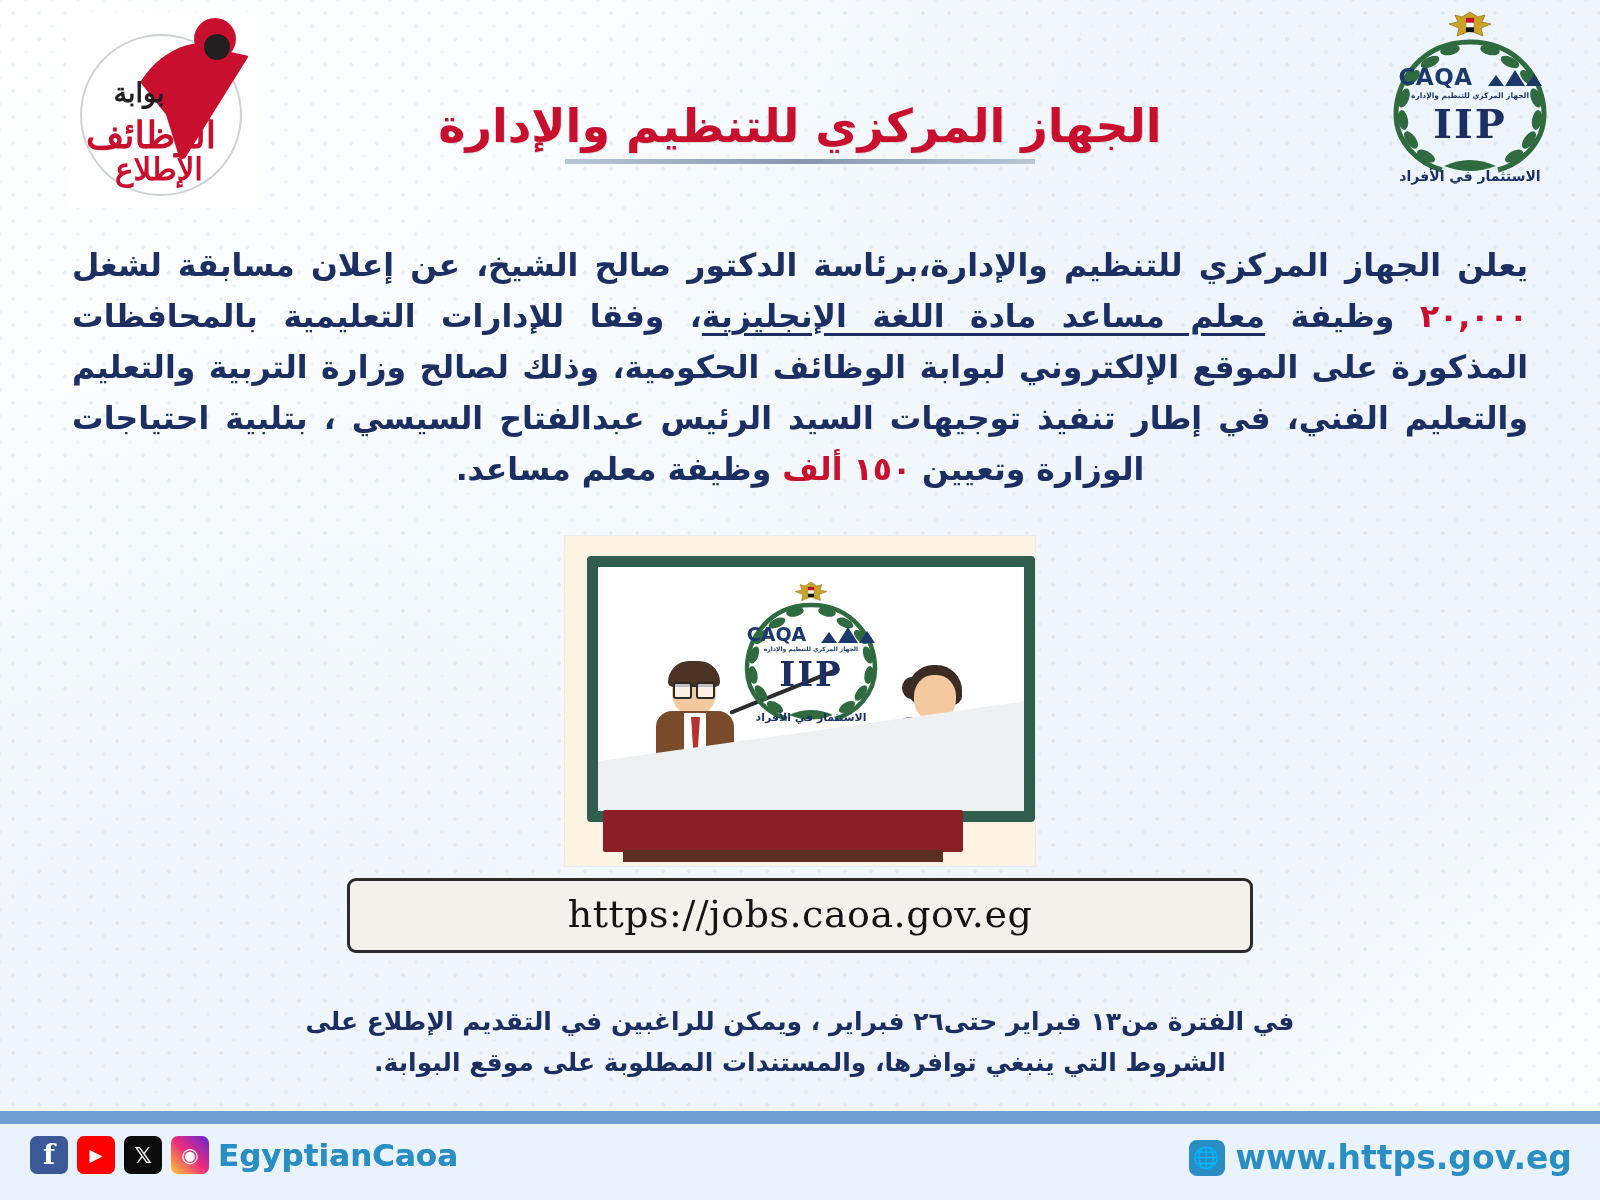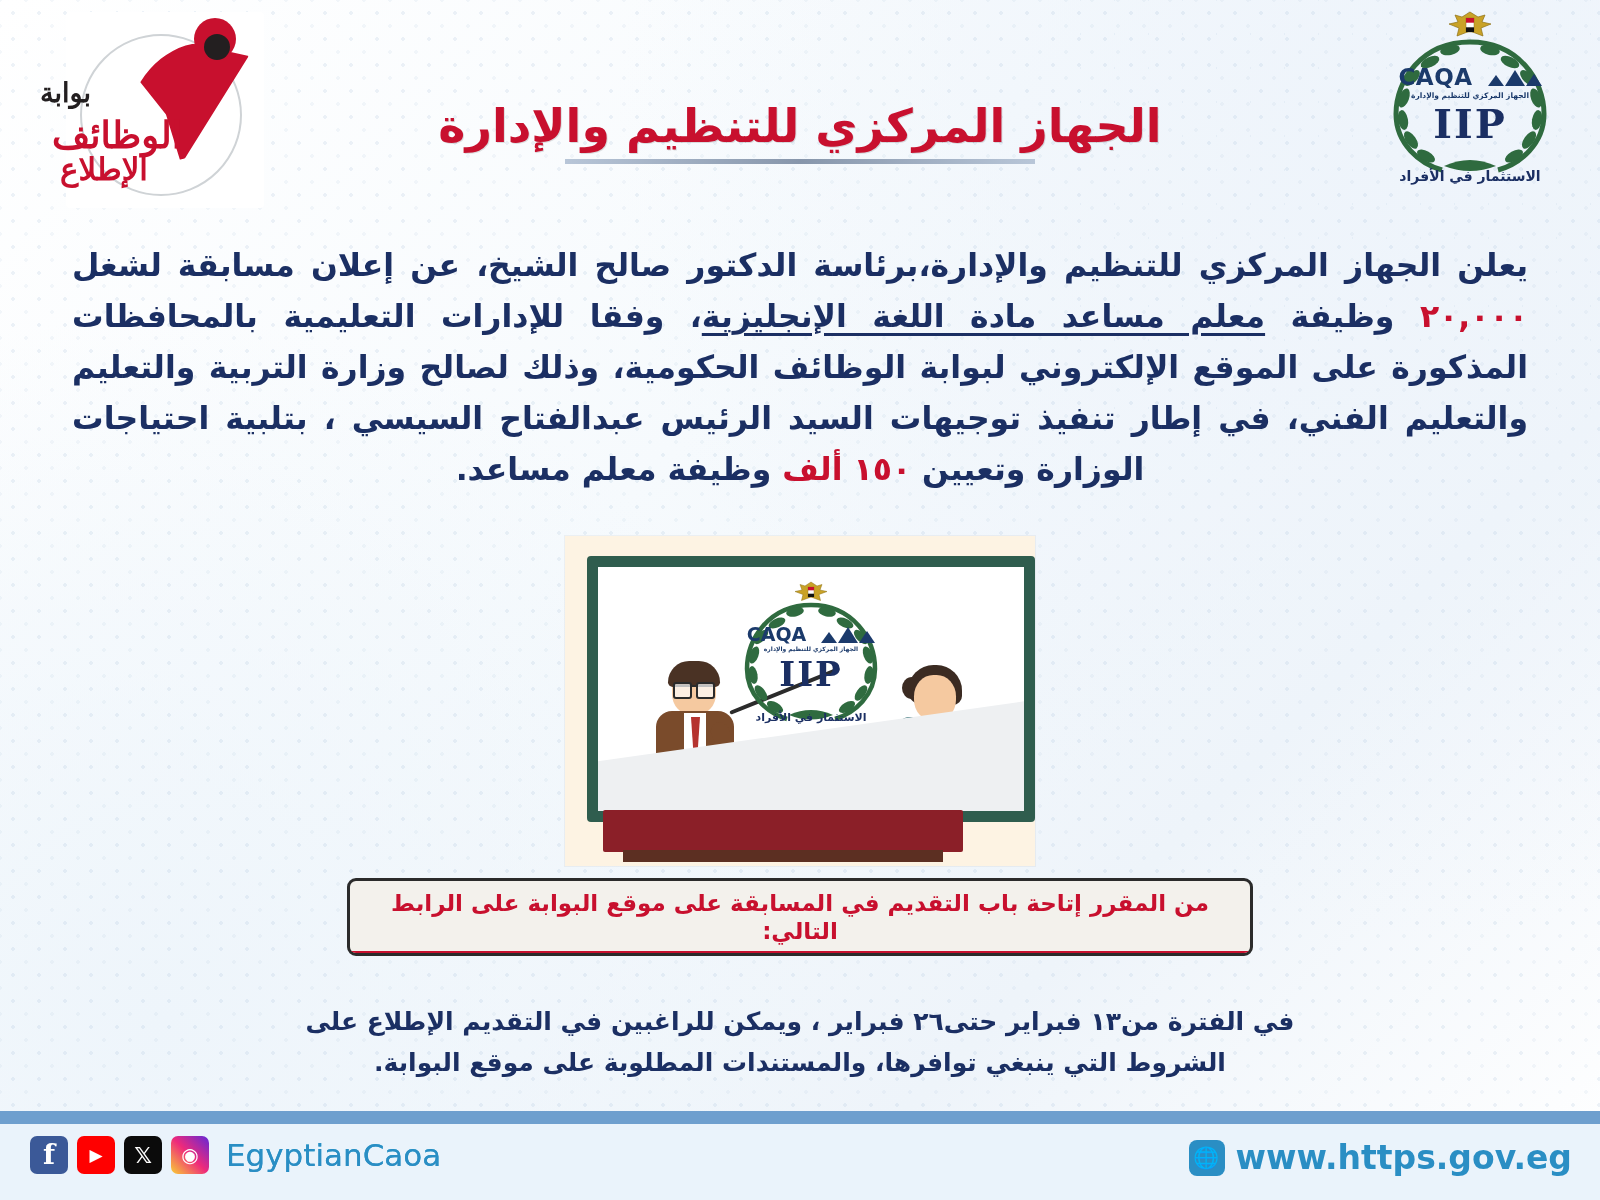--- a/index.html
+++ b/index.html
@@ -58,21 +58,21 @@
   }
   .logo-portal .head-red{
     position:absolute;left:128px;top:6px;width:42px;height:42px;
     background:#c8102e;border-radius:50%;
   }
   .logo-portal .head-dark{
     position:absolute;left:138px;top:22px;width:26px;height:26px;
     background:#231f20;border-radius:50%;
   }
   .logo-portal .lp-t1,.logo-portal .lp-t2,.logo-portal .lp-t3{
-    position:absolute;width:100%;text-align:left;font-weight:700;
+    position:absolute;width:100%;text-align:center;font-weight:700;
     font-family:Liberation Sans, sans-serif;line-height:1;
   }
   .logo-portal .lp-t1{top:68px;left:-26px;font-size:27px;color:#231f20;}
   .logo-portal .lp-t2{top:105px;left:-14px;font-size:37px;color:#c8102e;}
   .logo-portal .lp-t3{top:142px;left:-6px;font-size:31px;color:#c8102e;}
 
   
   .logo-caoa{position:absolute;right:36px;top:8px;width:188px;height:190px;}
   .crest-eagle{
     position:absolute;left:50%;top:2px;transform:translateX(-50%);
@@ -215,21 +215,21 @@
   
   .foot-rule{position:absolute;left:0;right:0;bottom:76px;height:13px;background:#6e9fce;}
   .footer{position:absolute;left:0;right:0;bottom:0;height:76px;background:#eaf3fb;}
   .social{position:absolute;left:30px;top:12px;display:flex;align-items:center;gap:9px;direction:ltr;}
   .sbtn{width:38px;height:38px;border-radius:7px;display:flex;align-items:center;justify-content:center;}
   .s-fb{background:#3b5998;color:#fff;font-weight:700;font-size:28px;font-family:"DejaVu Serif",serif;line-height:1;}
   .s-yt{background:#ff0000;color:#fff;font-size:17px;}
   .s-x{background:#0b0b0b;color:#fff;font-size:22px;font-weight:700;font-family:"DejaVu Sans",sans-serif;}
   .s-ig{background:linear-gradient(45deg,#f9ce34,#ee2a7b,#6228d7);color:#fff;font-size:20px;}
   .handle{
-    margin-left:8px;font-size:31px;font-weight:400;
+    margin-left:0;font-size:31px;font-weight:700;
     background:linear-gradient(180deg,#2fb7d6,#2a7fbf);
     -webkit-background-clip:text;background-clip:text;color:#2a8ec4;
     font-family:"DejaVu Sans",sans-serif;direction:ltr;
   }
   .site{position:absolute;right:28px;top:14px;display:flex;align-items:center;gap:11px;direction:ltr;}
   .globe{width:36px;height:36px;border-radius:8px;background:#2a8ec4;color:#fff;
     display:flex;align-items:center;justify-content:center;font-size:21px;}
   .site-url{font-size:33px;font-weight:700;color:#2a8ec4;font-family:"DejaVu Sans",sans-serif;}
 </style>
 </head>
@@ -379,21 +379,21 @@
         <div class="w-hand"></div>
         <div class="w-skirt"></div>
 
       </div>
     </div>
     <div class="desk"></div>
     <div class="desk2"></div>
   </div>
 
   <div class="url-box">
-    <div class="url-note">من المقرر إتاحة باب التقديم في المسابقة على موقع البوابة على الرابط التالي:</div>
+    <div class="url-link">https://jobs.caoa.gov.eg</div>
   </div>
 
   <div class="dates">في الفترة من١٣ فبراير حتى٢٦ فبراير ، ويمكن للراغبين في التقديم الإطلاع على الشروط التي ينبغي  توافرها، والمستندات المطلوبة على موقع البوابة.</div>
 
   <div class="foot-rule"></div>
   <div class="footer">
     <div class="social">
       <span class="sbtn s-fb">f</span>
       <span class="sbtn s-yt">▶</span>
       <span class="sbtn s-x">𝕏</span>

